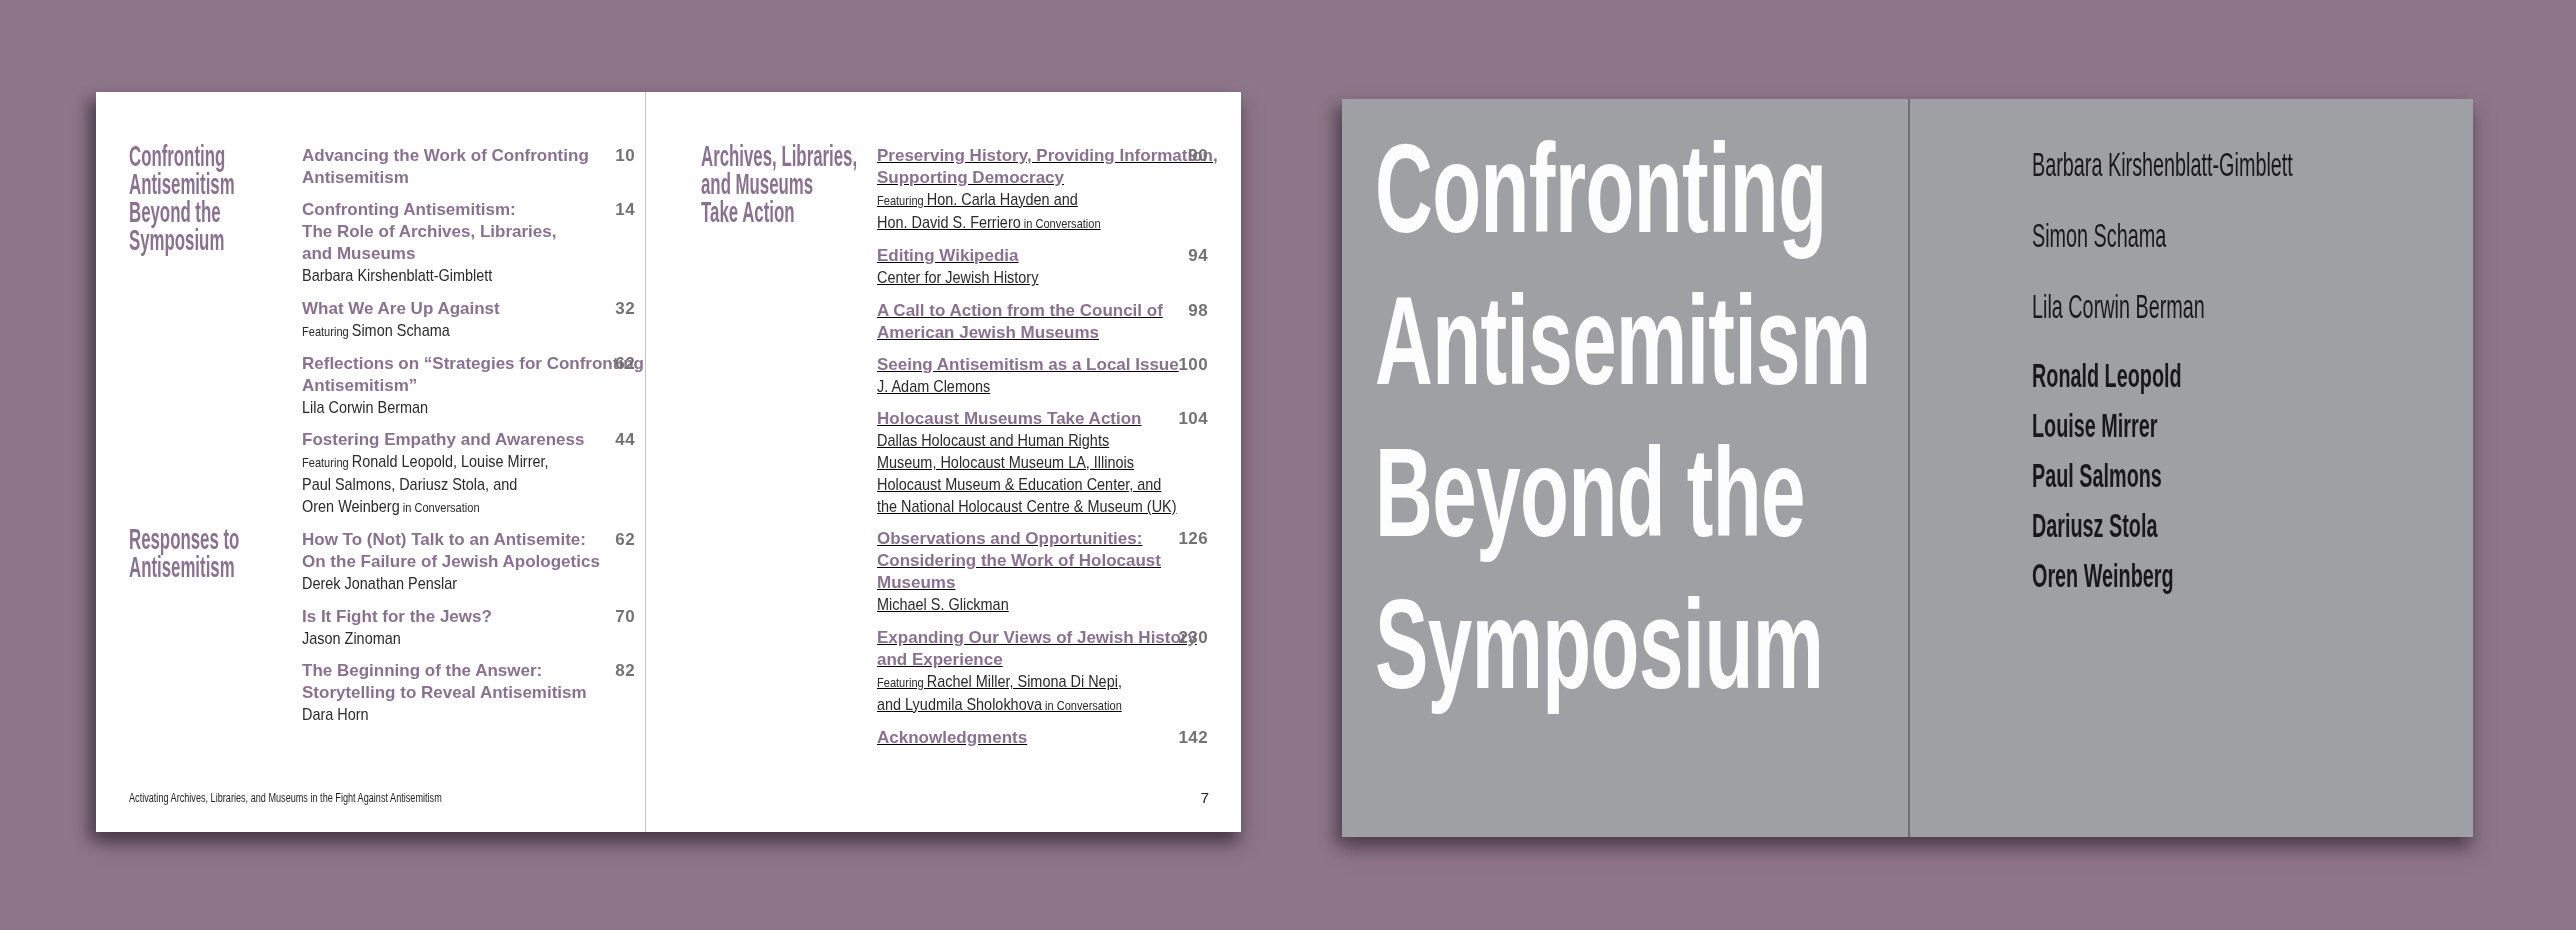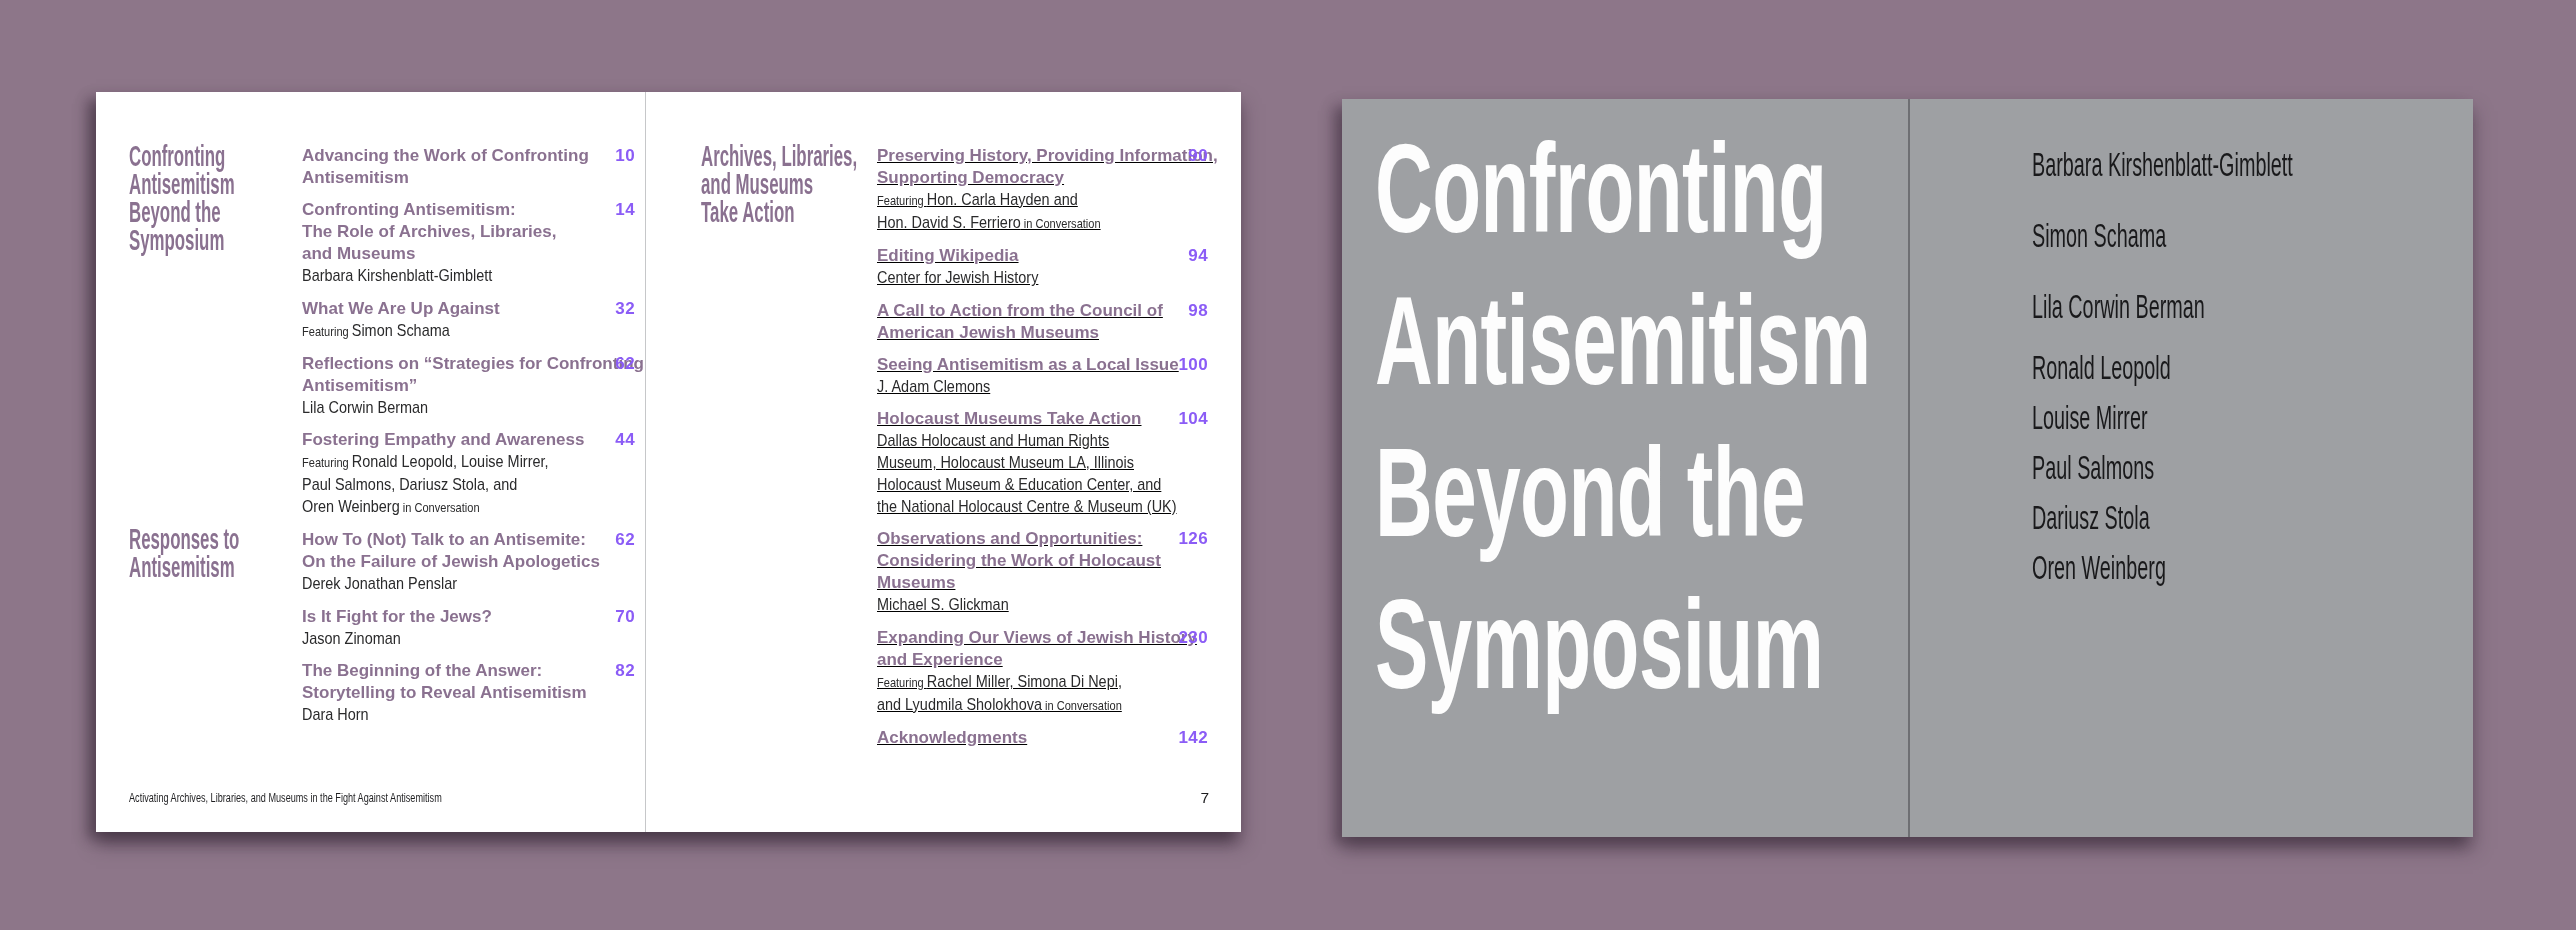--- a/index.html
+++ b/index.html
@@ -44,21 +44,21 @@
   .entries { position:absolute; top:46px; }
   .entries.left  { left:206px; width:333px; }
   .entries.right { left:781px; width:331px;text-decoration:underline; }
   .entry { position:relative; margin-bottom:10.3px; font-size:17px; line-height:22px;margin-top:7px; }
   .entry-title div { color:#8a7190; font-weight:700; white-space:nowrap; }
   .entry-details { transform:scaleX(.85); transform-origin:left top; }
   .entry-details div { color:#2a2a2b; white-space:nowrap; }
   .entry-details .small { font-size:13px; color:#2a2a2b; }
   .entry-page {
     position:absolute; right:0; top:0;
-    font-weight:700; color:#8b5cf6; letter-spacing:0.4px;
+    font-weight:700; color:#737373; letter-spacing:0.4px;
   }
 
   .footer-line {
     position:absolute; left:33px; top:699px;
     font-size:12px; color:#1e1e20;
     transform:scaleX(.76); transform-origin:left top;
     white-space:nowrap;
   }
   .folio {
     position:absolute; right:32px; top:697px;
@@ -78,21 +78,21 @@
     white-space:nowrap;
   }
   .names { position:absolute; left:690px; color:#19191b; font-size:33px; }
   .names div {
     height:33px; line-height:33px;
     transform:scaleX(.60); transform-origin:left top;
     white-space:nowrap;
   }
   .names-g1 { top:49px; }
   .names-g1 div { margin-bottom:38px; }
-  .names-g2 { top:252px; }
+  .names-g2 { top:260px;font-weight:bold; }
   .names-g2 div { margin-bottom:17px; }
 </style>
 </head>
 <body>
 
 <div class="spread toc">
   <div class="vdiv"></div>
 
   <div class="section-label sl-a">
       <div>Confronting</div>

